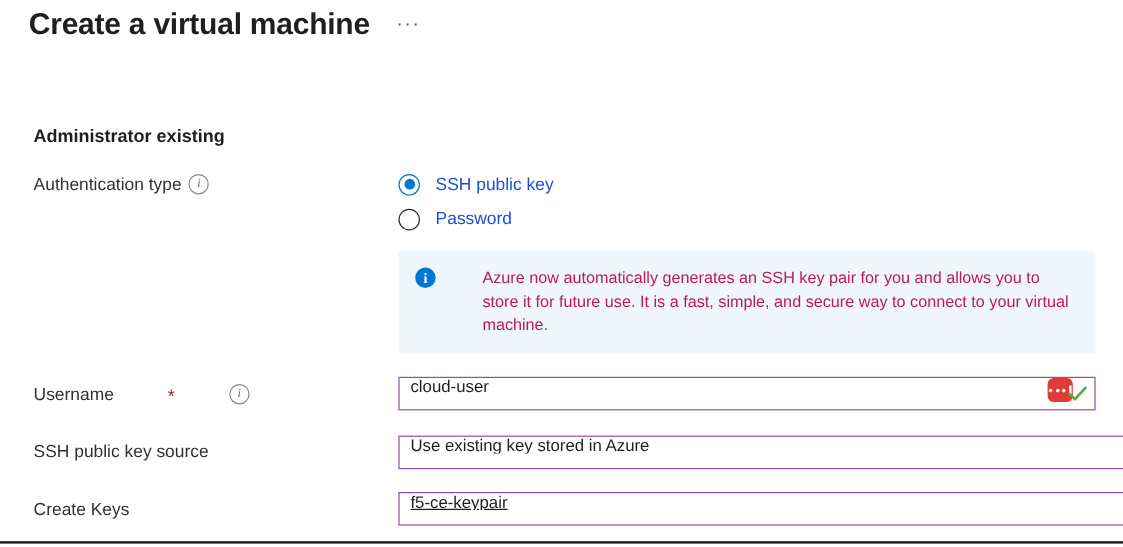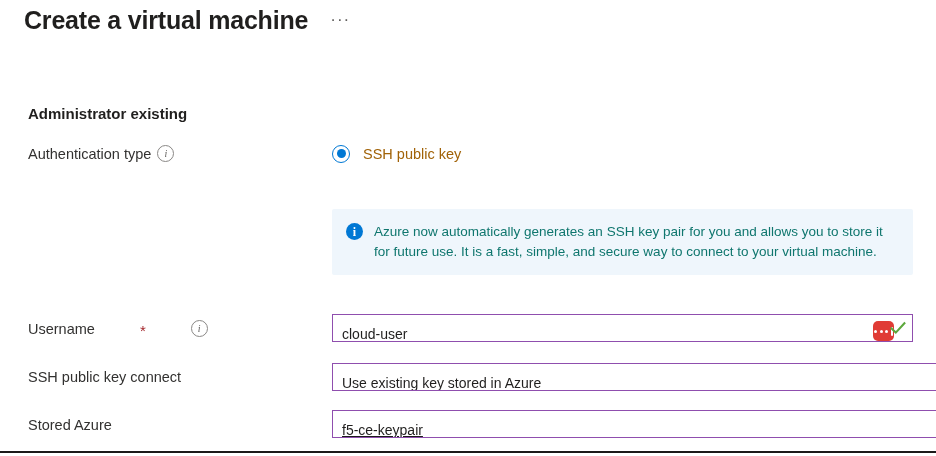--- a/index.html
+++ b/index.html
@@ -122,21 +122,21 @@
     width: 9px;
     height: 9px;
     border-radius: 50%;
     background: #0078d4;
   }
   .radio-mark.unchecked {
     border: 1.6px solid #323130;
   }
   .radio-label {
     font-size: 14.5px;
-    color: #a16207;
+    color: #1d4ed8;
     white-space: nowrap;
   }
 
   
   .info-banner {
     position: absolute;
     left: 332px;
     top: 209px;
     width: 581px;
     box-sizing: border-box;
@@ -158,34 +158,35 @@
     display: flex;
     align-items: center;
     justify-content: center;
     flex: none;
     margin-top: 1px;
     line-height: 1;
   }
   .info-banner-text {
     font-size: 13.5px;
     line-height: 19.5px;
-    color: #0f766e;
+    color: #be185d;
     max-width: 516px;
+    margin-left: 28px;
   }
 
   
   .input-shell {
     position: absolute;
     left: 332px;
     box-sizing: border-box;
     height: 28px;
     background: #ffffff;
     border: 1.6px solid #8f4eae;
     display: flex;
-    align-items: flex-end;
+    align-items: flex-start;
     padding: 0 18px 0 9px;
   }
   .input-value {
     font-size: 14px;
     color: #201f1e;
     flex: 1;
     white-space: nowrap;
     overflow: hidden;
     line-height: 1;
   }
@@ -259,20 +260,24 @@
 
 <div class="field-label" style="left:28px; top:145px;justify-content:center;">
   <span>Authentication type</span>
   <span class="info-circle">i</span>
 </div>
 
 <div class="radio-group">
   <div class="radio-item">
     <span class="radio-mark checked"></span>
     <span class="radio-label">SSH public key</span>
+  </div>
+  <div class="radio-item">
+    <span class="radio-mark unchecked"></span>
+    <span class="radio-label">Password</span>
   </div>
 </div>
 
 <div class="info-banner">
   <span class="info-banner-icon">i</span>
   <span class="info-banner-text">Azure now automatically generates an SSH key pair for you and allows you to store it for future use. It is a fast, simple, and secure way to connect to your virtual machine.</span>
 </div>
 
 <div class="field-label" style="left:28px; top:320px;gap:45px;">
   <span>Username</span>
@@ -290,34 +295,34 @@
   </span>
 </div>
 
 <div class="valid-check" style="left:889px; top:319px;">
   <svg viewBox="0 0 18 18" width="18" height="18" aria-hidden="true">
     <path d="M2.5 9.4 L6.8 13.6 L15.4 4.3" fill="none" stroke="#5ca83c" stroke-width="2.1" stroke-linecap="square" stroke-linejoin="miter"></path>
   </svg>
 </div>
 
 <div class="field-label" style="left:28px; top:369px;">
-  <span>SSH public key connect</span>
+  <span>SSH public key source</span>
 </div>
 
 <div class="input-shell" style="top:363px; width:702px;">
   <span class="input-value">Use existing key stored in Azure</span>
   <span class="chevron">
     <svg viewBox="0 0 14 14" width="14" height="14" aria-hidden="true">
       <path d="M2.2 5 L7 9.6 L11.8 5" fill="none" stroke="#323130" stroke-width="1.2" stroke-linecap="square"></path>
     </svg>
   </span>
 </div>
 
 <div class="field-label" style="left:28px; top:417px;">
-  <span>Stored Azure</span>
+  <span>Create Keys</span>
 </div>
 
 <div class="input-shell" style="top:410px; width:643px;text-decoration:underline;">
   <span class="input-value">f5-ce-keypair</span>
   <span class="chevron">
     <svg viewBox="0 0 14 14" width="14" height="14" aria-hidden="true">
       <path d="M2.2 5 L7 9.6 L11.8 5" fill="none" stroke="#323130" stroke-width="1.2" stroke-linecap="square"></path>
     </svg>
   </span>
 </div>

